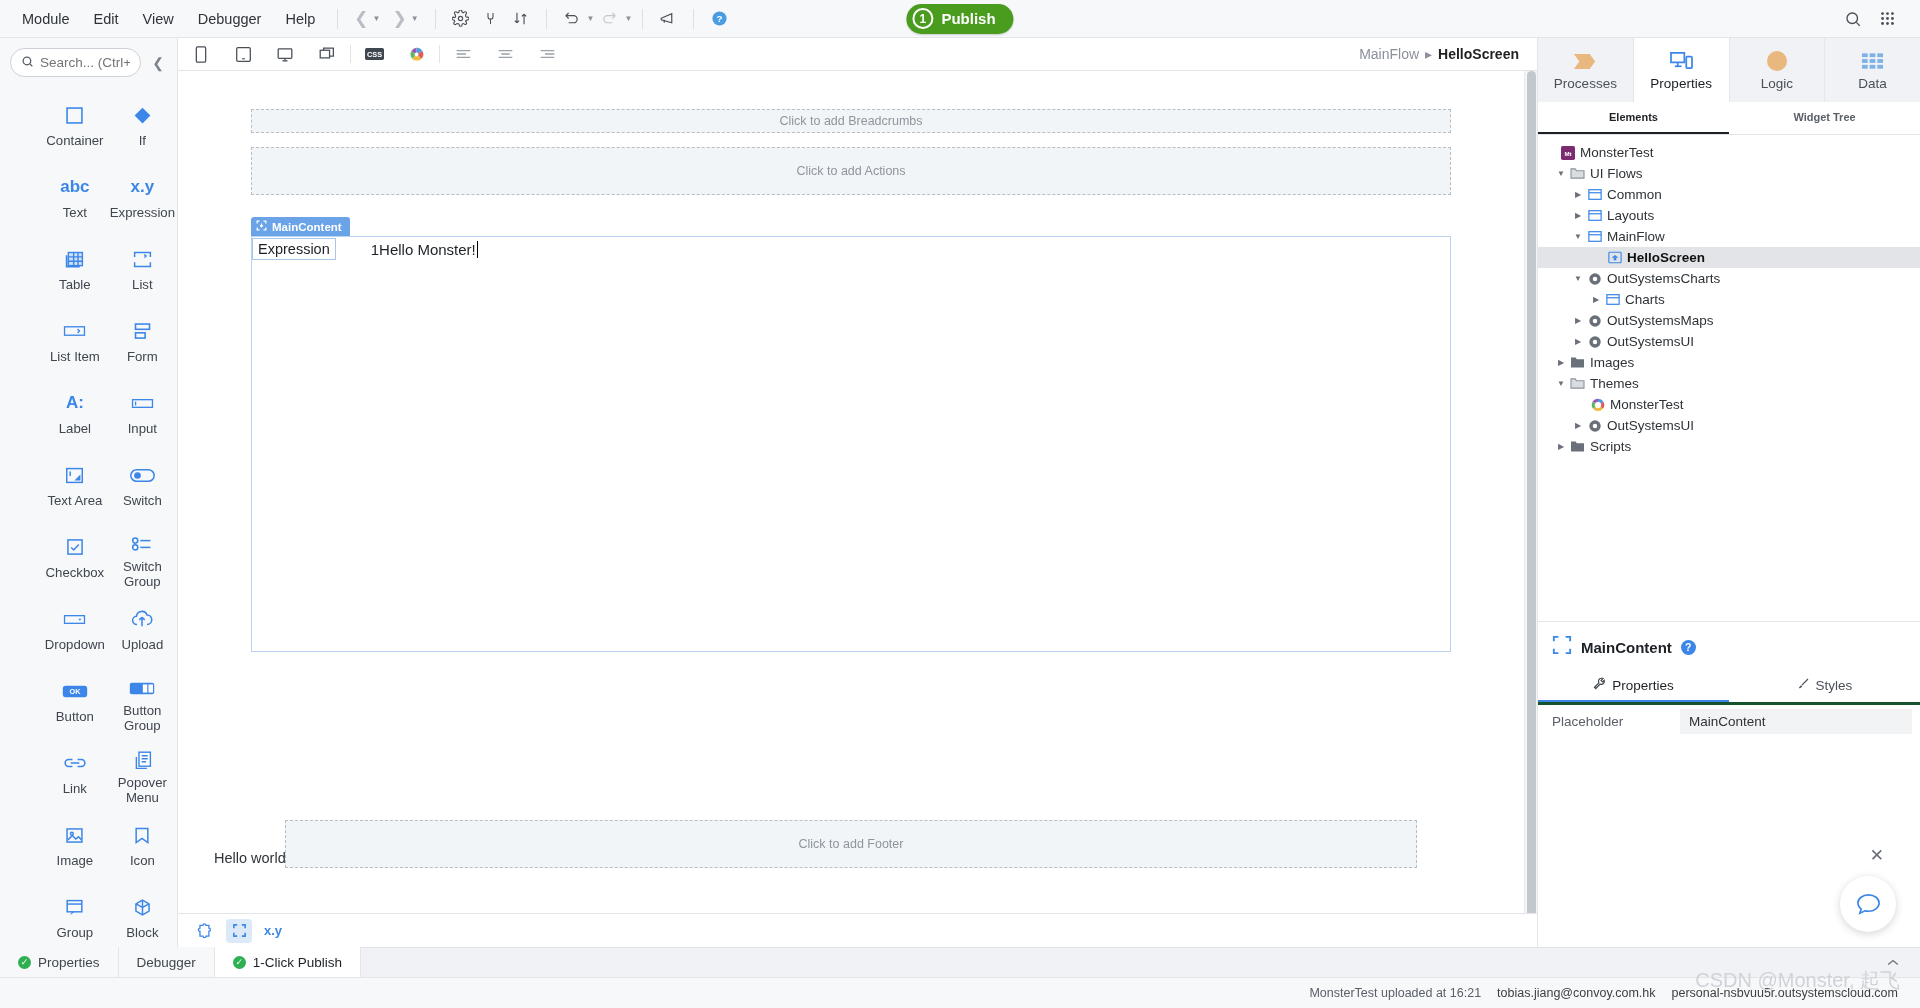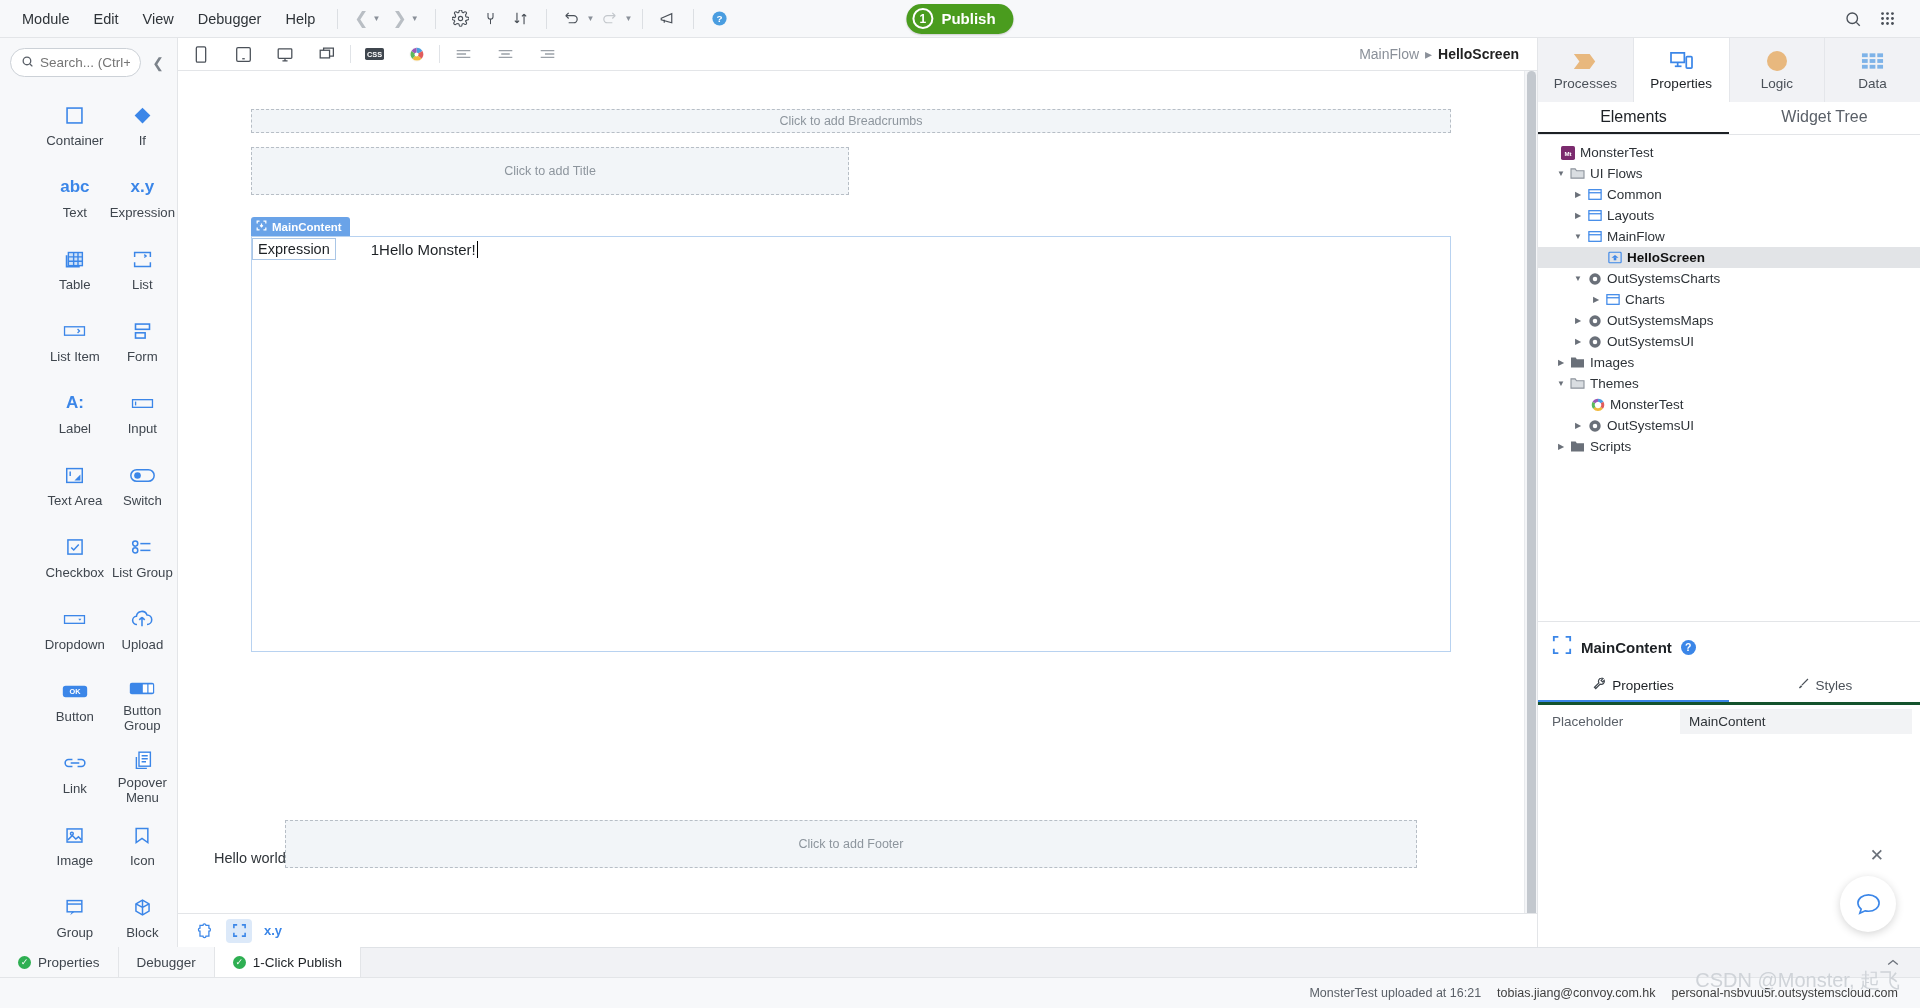--- a/index.html
+++ b/index.html
@@ -158,21 +158,21 @@
   .rp-tab {
     flex: 1; display: flex; flex-direction: column; align-items: center; justify-content: center;
     gap: 3px; font-size: 13.5px; color: #4a5058; border-right: 1px solid #e4e6ea; cursor: default;
   }
   .rp-tab:last-child { border-right: none; }
   .rp-tab.active { background: #fff; color: #1d2125; font-weight: normal; }
   .rp-tab-ico { height: 24px; display: flex; align-items: center; justify-content: center; }
   .rp-subtabs { display: flex; height: 33px; background: #fff; border-bottom: 1px solid #e3e5e8; flex: none; }
   .rp-subtab {
     flex: 1; display: flex; align-items: center; justify-content: center;
-    font-size: 16px; color: #5a6068; cursor: default; border-bottom: 2px solid transparent;
+    font-size: 11px; color: #5a6068; cursor: default; border-bottom: 2px solid transparent; font-weight: bold;
   }
   .rp-subtab.active { color: #1d2125; border-bottom-color: #1d2125; }
   .tree { flex: 1; overflow: hidden; background: #fff; padding-top: 7px; }
   .tree-row {
     display: flex; align-items: center; height: 21px; font-size: 13.5px; color: #2e3338;
     padding-left: 6px; cursor: default; white-space: nowrap;
   }
   .tree-row.selected { background: #e2e4e7; font-weight: bold; color: #111; }
   .tw { width: 14px; display: flex; align-items: center; justify-content: center; color: #6a7079; font-size: 8px; flex: none; }
   .ticon { width: 19px; display: flex; align-items: center; justify-content: center; flex: none; margin-right: 3px; }
@@ -477,21 +477,21 @@
 
         <div class="widget">
           <span class="widget-ico">
             <svg width="22" height="18" viewBox="0 0 26 20" fill="none" stroke="#3b86e8" stroke-width="1.8">
               <circle cx="5" cy="6" r="3"></circle>
                 <path d="M11 6h12"></path>
               <circle cx="5" cy="14" r="3"></circle>
                 <path d="M11 14h12"></path>
             </svg>
           </span>
-          <span class="widget-lbl">List Group</span>
+          <span class="widget-lbl">Switch Group</span>
         </div>
 
         <div class="widget">
           <span class="widget-ico">
             <svg width="23" height="15" viewBox="0 0 30 16" fill="none" stroke="#3b86e8" stroke-width="1.7">
               <rect x="2" y="3" width="26" height="10"></rect>
                 <path d="M20 7l2 2.5L24 7" fill="#3b86e8" stroke="none"></path>
             </svg>
           </span>
           <span class="widget-lbl">Dropdown</span>
@@ -665,21 +665,21 @@
           <b>HelloScreen</b>
         </div>
       </div>
 
       <div class="canvas-wrap">
         <div class="canvas-scroll">
           <div class="screen-area">
             <div class="screen-inner">
               <div class="ph ph-breadcrumbs">Click to add Breadcrumbs</div>
               <div class="row-title">
-                <div class="ph ph-title">Click to add Title</div>
+                <div class="ph ph-actions">Click to add Actions</div>
               </div>
               <div>
                 <div class="maincontent-tag">
                   <span>
                     <svg width="11" height="11" viewBox="0 0 14 14" fill="none" stroke="#fff" stroke-width="1.6">
                       <path d="M1.5 4.5v-3h3M12.5 4.5v-3h-3M1.5 9.5v3h3M12.5 9.5v3h-3"></path>
                       <path d="M7 4.5v4M5.2 6.8L7 8.6l1.8-1.8"></path>
                     </svg>
                   </span>
                   <span>MainContent</span>

